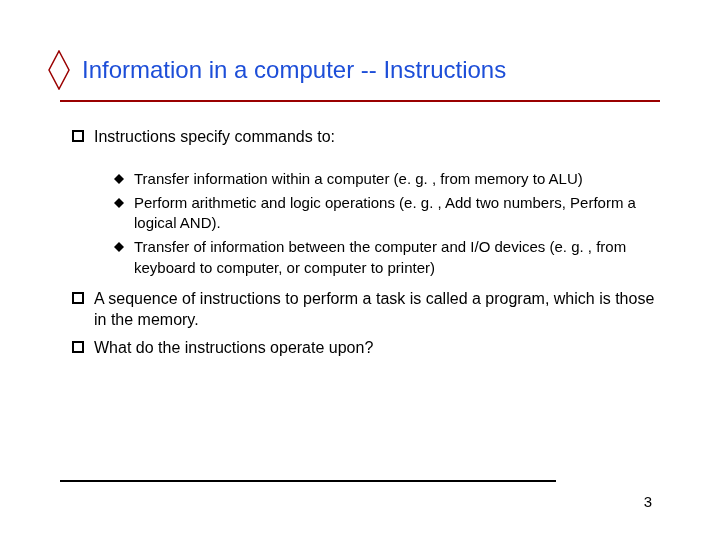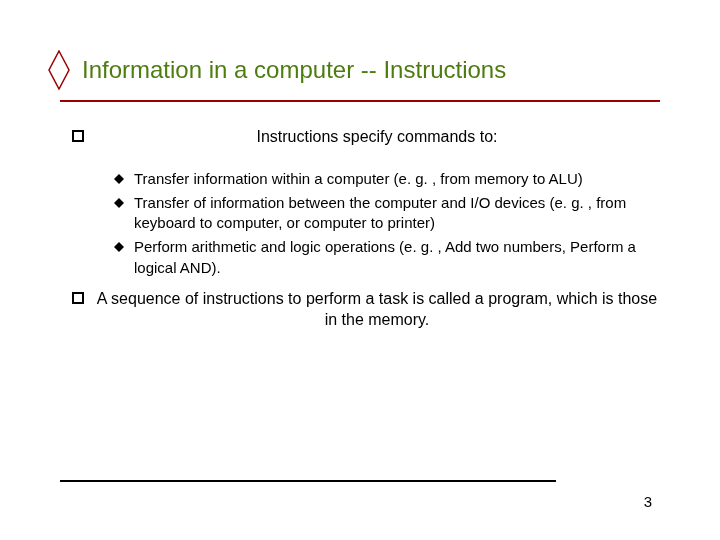--- a/index.html
+++ b/index.html
@@ -26,21 +26,21 @@
   .diamond {
     width: 22px;
     height: 40px;
     margin-right: 12px;
     flex: 0 0 auto;
   }
   .diamond svg {
     display: block;
   }
   .title-text {
-    color: #4d7c0f;
+    color: #1d4ed8;
     font-size: 24px;
     line-height: 1.1;
   }
   .title-underline {
     height: 2px;
     background: #9a0000;
     margin: 4px 60px 0 60px;
   }
   .body {
     padding: 24px 60px 0 72px;
@@ -56,21 +56,20 @@
     flex: 0 0 auto;
     width: 12px;
     height: 12px;
     border: 2px solid #000;
     box-sizing: border-box;
     margin: 4px 10px 0 0;
     background: #fff;
   }
   .q-item .text {
     flex: 1 1 auto;
-    text-align: center;
   }
   .sub-list {
     padding: 4px 0 6px 42px;
     margin-top: 17px;
   }
   .d-item {
     display: flex;
     align-items: flex-start;
     margin-bottom: 4px;
     font-size: 15px;
@@ -132,37 +131,41 @@
             </svg>
         </span>
         <span class="text">Transfer information within a computer (e. g. , from memory to ALU)</span>
       </div>
       <div class="d-item">
         <span class="d-bullet">
           <svg width="10" height="10" viewBox="0 0 10 10">
               <polygon points="5,0 10,5 5,10 0,5" fill="#000"></polygon>
             </svg>
         </span>
-        <span class="text">Transfer of information between the computer and I/O devices (e. g. , from keyboard to computer, or computer to printer)</span>
+        <span class="text"> Perform arithmetic and logic operations (e. g. , Add two numbers, Perform a logical AND).</span>
       </div>
       <div class="d-item">
         <span class="d-bullet">
           <svg width="10" height="10" viewBox="0 0 10 10">
               <polygon points="5,0 10,5 5,10 0,5" fill="#000"></polygon>
             </svg>
         </span>
-        <span class="text"> Perform arithmetic and logic operations (e. g. , Add two numbers, Perform a logical AND).</span>
+        <span class="text">Transfer of information between the computer and I/O devices (e. g. , from keyboard to computer, or computer to printer)</span>
       </div>
     </div>
 
     <div class="q-item">
       <span class="q-bullet"></span>
       <span class="text">A sequence of instructions to perform a task is called a program, which is those in the memory.</span>
     </div>
 
 
+    <div class="q-item">
+      <span class="q-bullet"></span>
+      <span class="text">What do the instructions operate upon?</span>
+    </div>
 
   </div>
 
   <div class="footer-line"></div>
   <div class="page-num">3</div>
 
 </div>
 
 </body></html>

